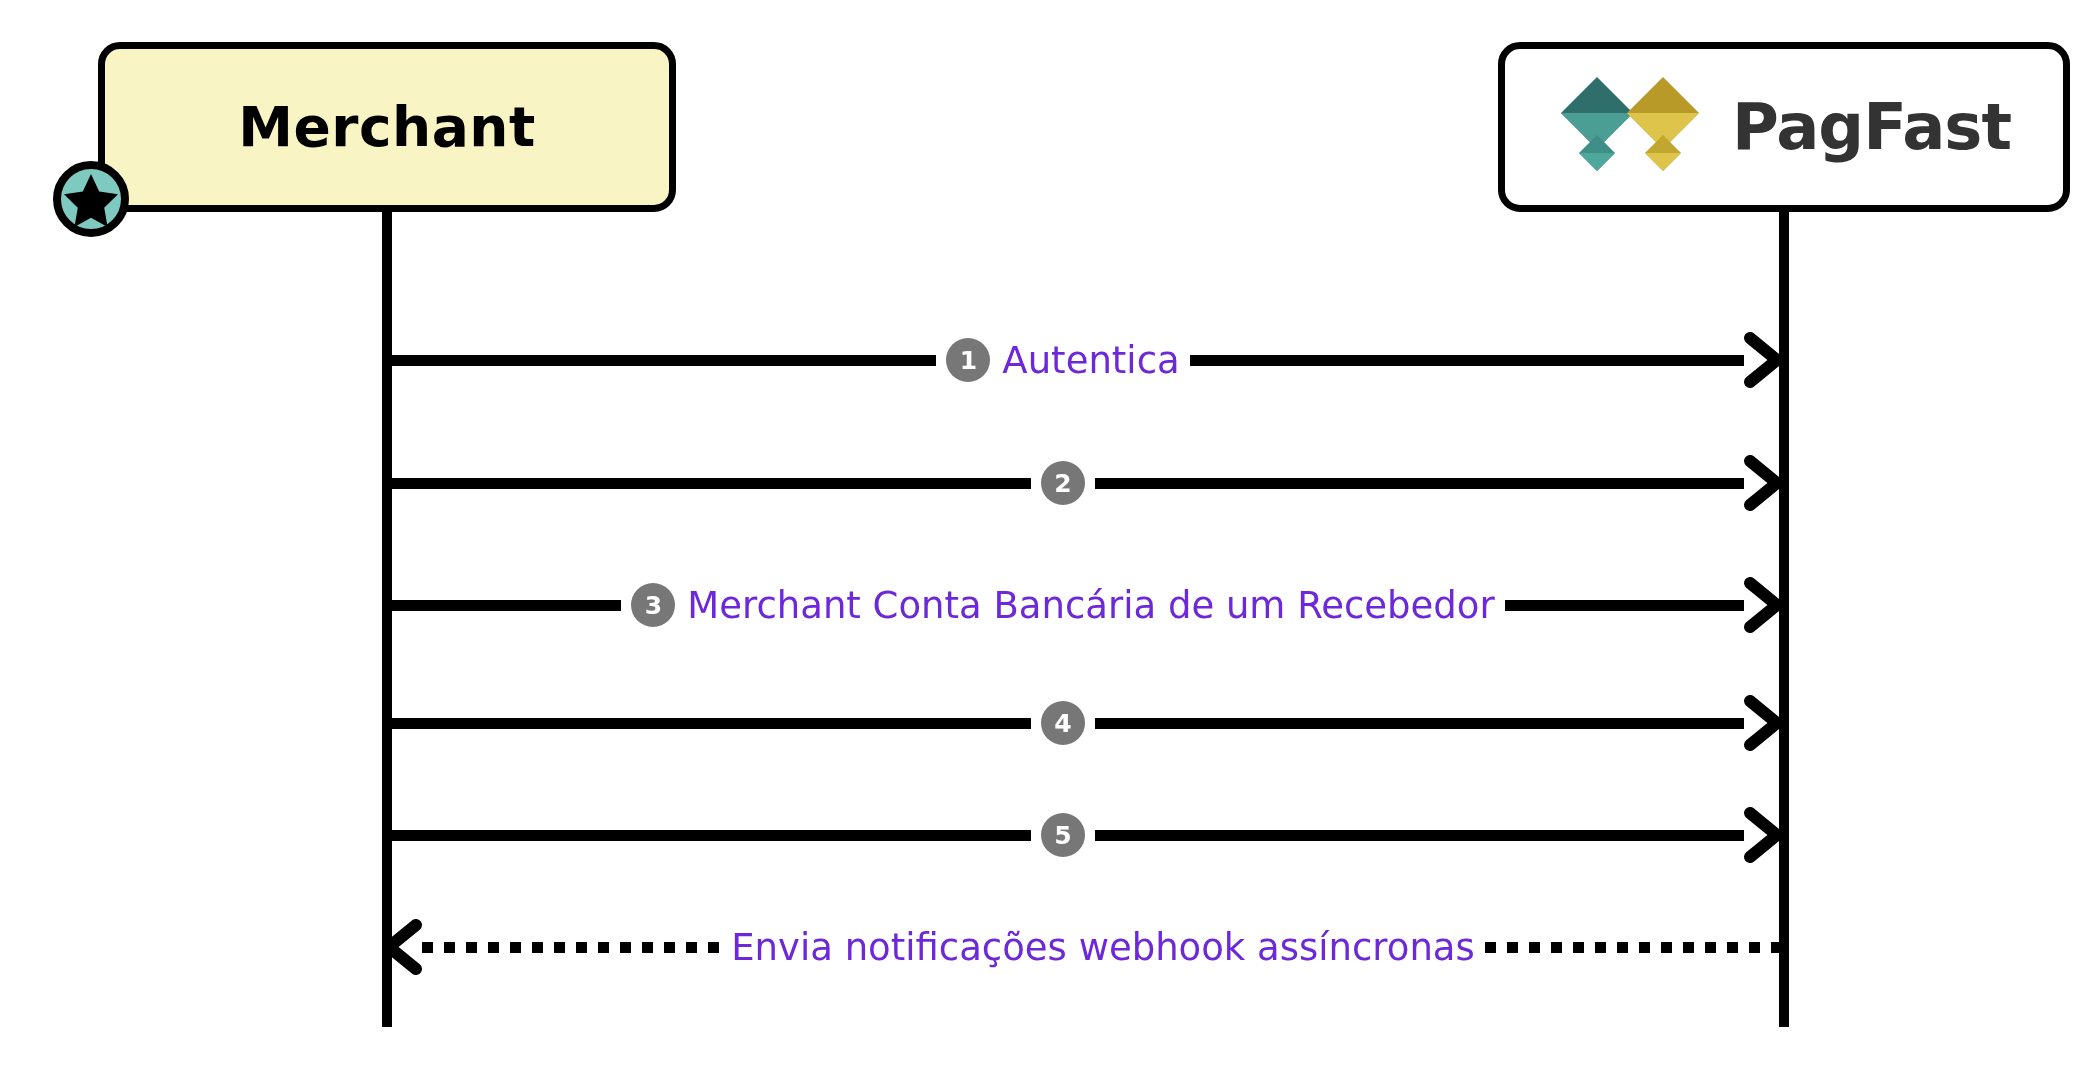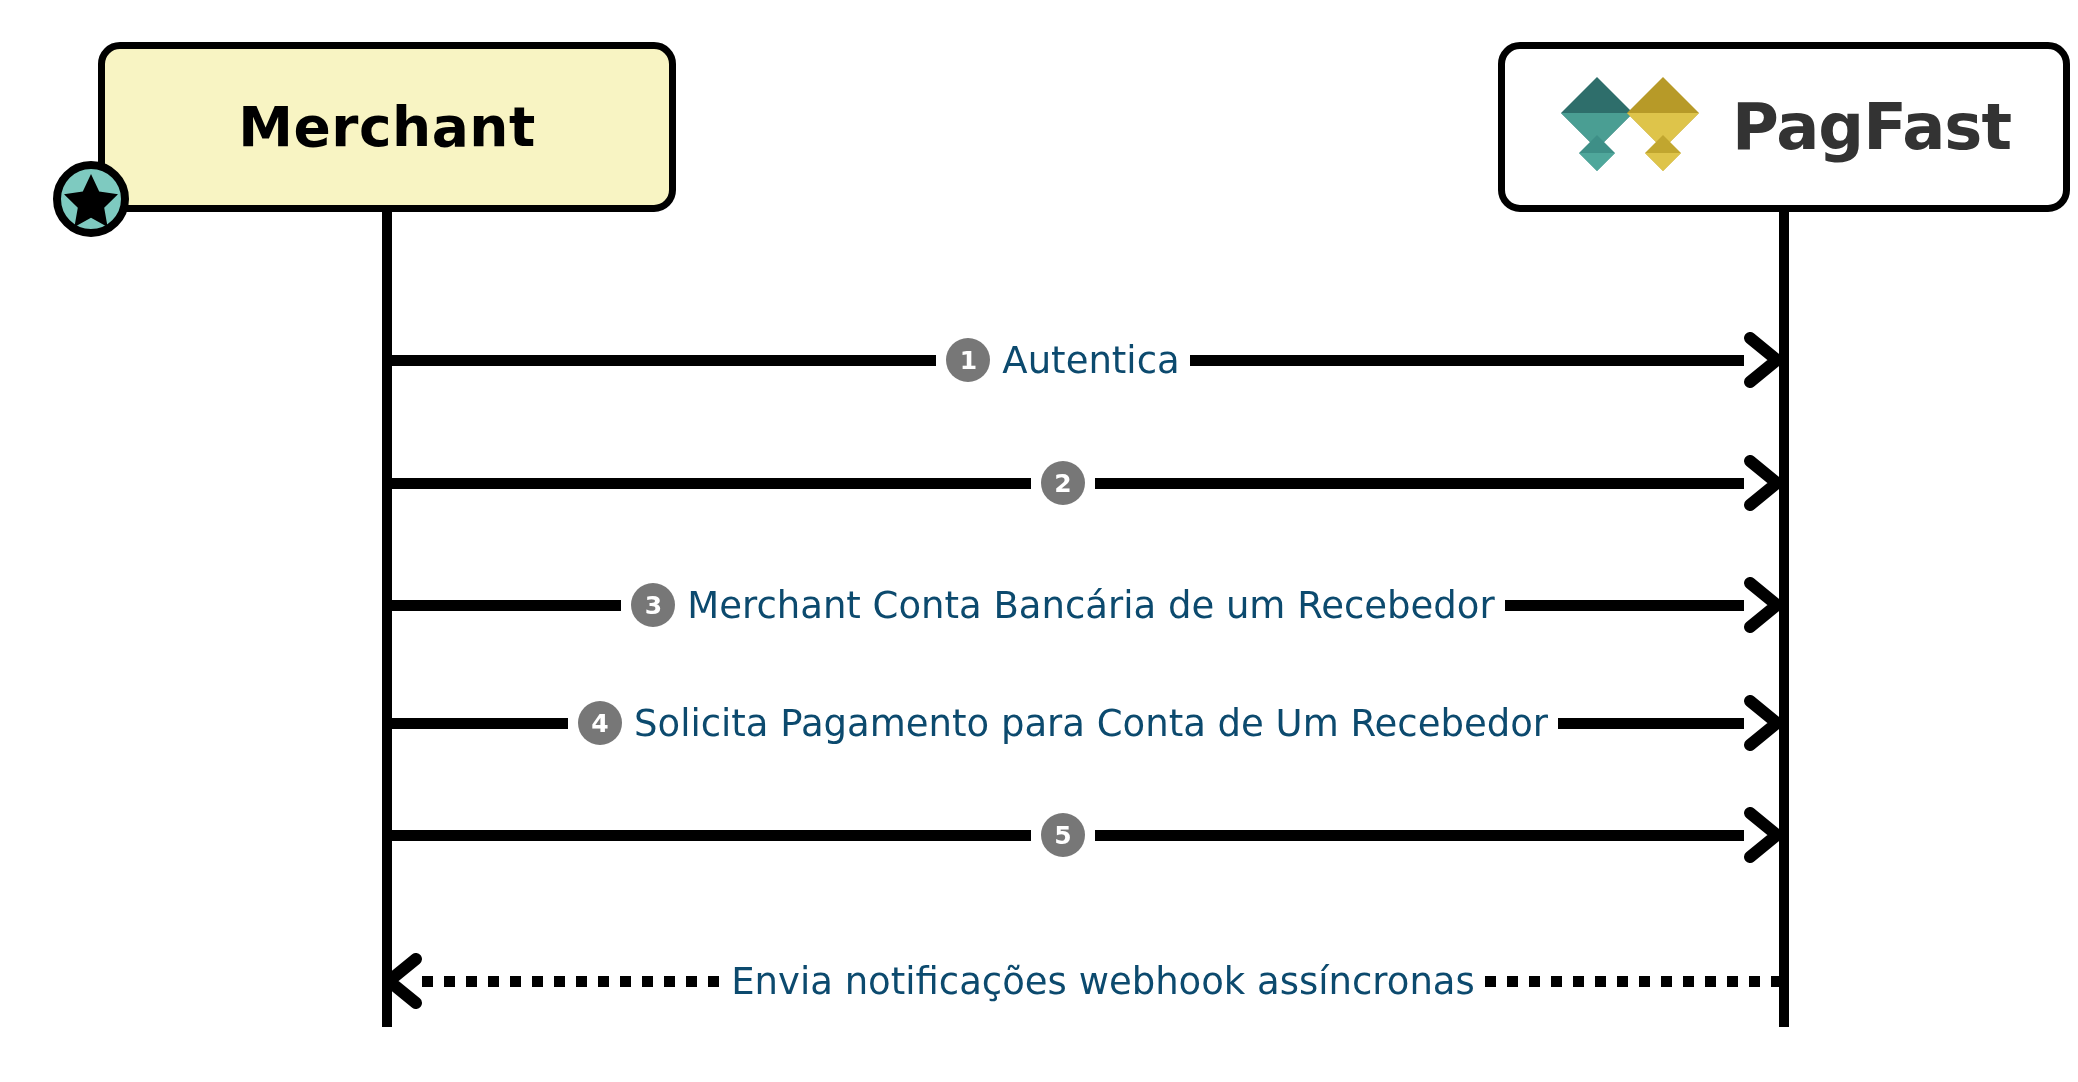--- a/index.html
+++ b/index.html
@@ -125,21 +125,21 @@
     color: #ffffff;
     font-size: 25px;
     font-weight: bold;
     display: flex;
     align-items: center;
     justify-content: center;
     flex: 0 0 auto;
   }
   .msg-label {
     font-size: 37px;
-    color: #0c4a6e;
+    color: #6d28d9;
     line-height: 1;
   }
   .arrow-head {
     flex: 0 0 auto;
     width: 40px;
     height: 56px;
     position: relative;
   }
   .arrow-head svg { display: block; }
 </style>
@@ -221,21 +221,20 @@
       <svg width="40" height="56" viewBox="0 0 40 56">
           <path d="M6 6 L33 28 L6 50" fill="none" stroke="#000" stroke-width="12" stroke-linecap="round" stroke-linejoin="round"></path>
         </svg>
     </span>
   </div>
 
   <div class="message-row" style="top:688px;">
     <div class="msg-line-left"></div>
     <div class="msg-center">
       <span class="msg-badge">4</span>
-      <span class="msg-label">Solicita Pagamento para Conta de Um Recebedor</span>
     </div>
     <div class="msg-line-right"></div>
     <span class="arrow-head">
       <svg width="40" height="56" viewBox="0 0 40 56">
           <path d="M6 6 L33 28 L6 50" fill="none" stroke="#000" stroke-width="12" stroke-linecap="round" stroke-linejoin="round"></path>
         </svg>
     </span>
   </div>
 
   <div class="message-row" style="top:800px;">
@@ -244,21 +243,21 @@
       <span class="msg-badge">5</span>
     </div>
     <div class="msg-line-right"></div>
     <span class="arrow-head">
       <svg width="40" height="56" viewBox="0 0 40 56">
           <path d="M6 6 L33 28 L6 50" fill="none" stroke="#000" stroke-width="12" stroke-linecap="round" stroke-linejoin="round"></path>
         </svg>
     </span>
   </div>
 
-  <div class="message-row reverse" style="top:946px;align-items:center;">
+  <div class="message-row reverse" style="top:912px;align-items:center;">
     <span class="arrow-head">
       <svg width="40" height="56" viewBox="0 0 40 56">
           <path d="M34 6 L7 28 L34 50" fill="none" stroke="#000" stroke-width="12" stroke-linecap="round" stroke-linejoin="round"></path>
         </svg>
     </span>
     <div class="msg-line-left"></div>
     <div class="msg-center">
       <span class="msg-label">Envia notificações webhook assíncronas</span>
     </div>
     <div class="msg-line-right"></div>

